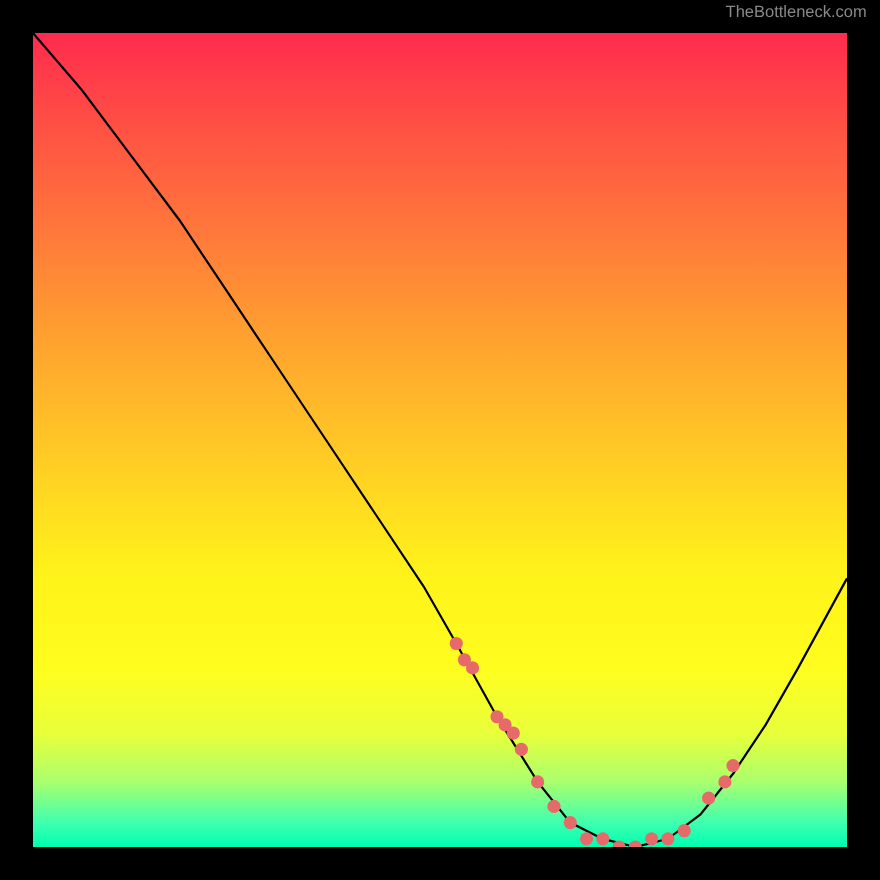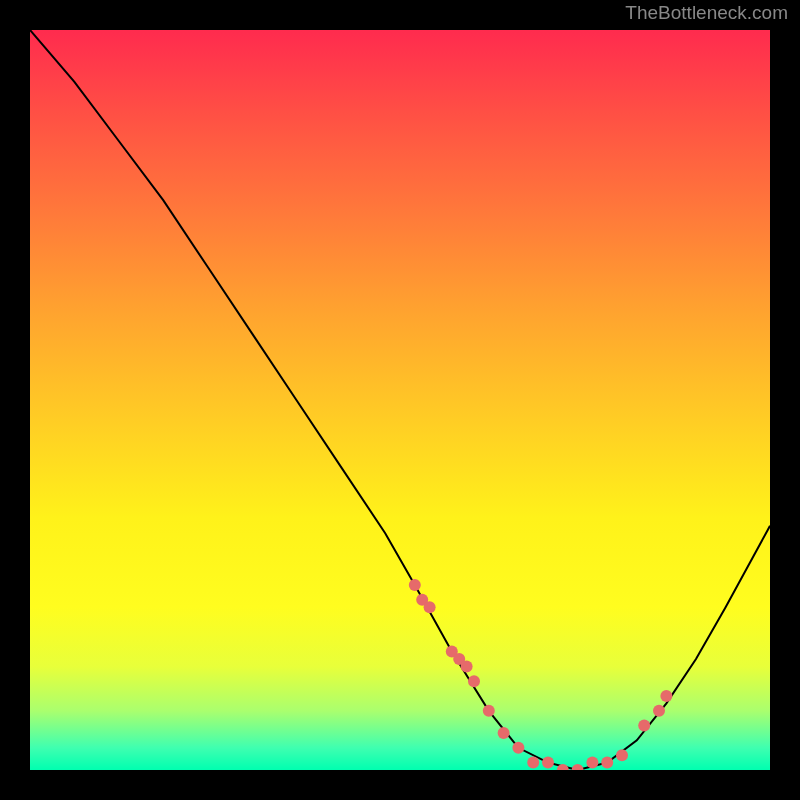--- a/index.html
+++ b/index.html
@@ -1,18 +1,18 @@
 <!DOCTYPE html>
 <html><head>
 <meta charset="utf-8">
 <style>
   * { margin: 0; padding: 0; box-sizing: border-box; }
   body { width: 800px; height: 800px; background: #000; overflow: hidden; font-family: Arial, sans-serif; }
   .container { position: relative; width: 800px; height: 800px; }
-  .watermark { position: absolute; top: 2px; right: 12px; color: #888; font-size: 19px; font-weight: normal; z-index: 10; }
+  .watermark { position: absolute; top: 2px; right: 12px; color: #888; font-size: 15px; font-weight: normal; z-index: 10; }
   .plot-area { position: absolute; top: 30px; left: 30px; width: 740px; height: 740px; overflow: hidden; }
   .gradient-bg { position: absolute; inset: 0; background: linear-gradient(to bottom,
       #ff2b4e 0%,
       #ff5244 12%,
       #ff7a3a 25%,
       #ffa32f 38%,
       #ffcb25 52%,
       #fff21a 66%,
       #fffd1f 78%,
       #e8ff3a 86%,

